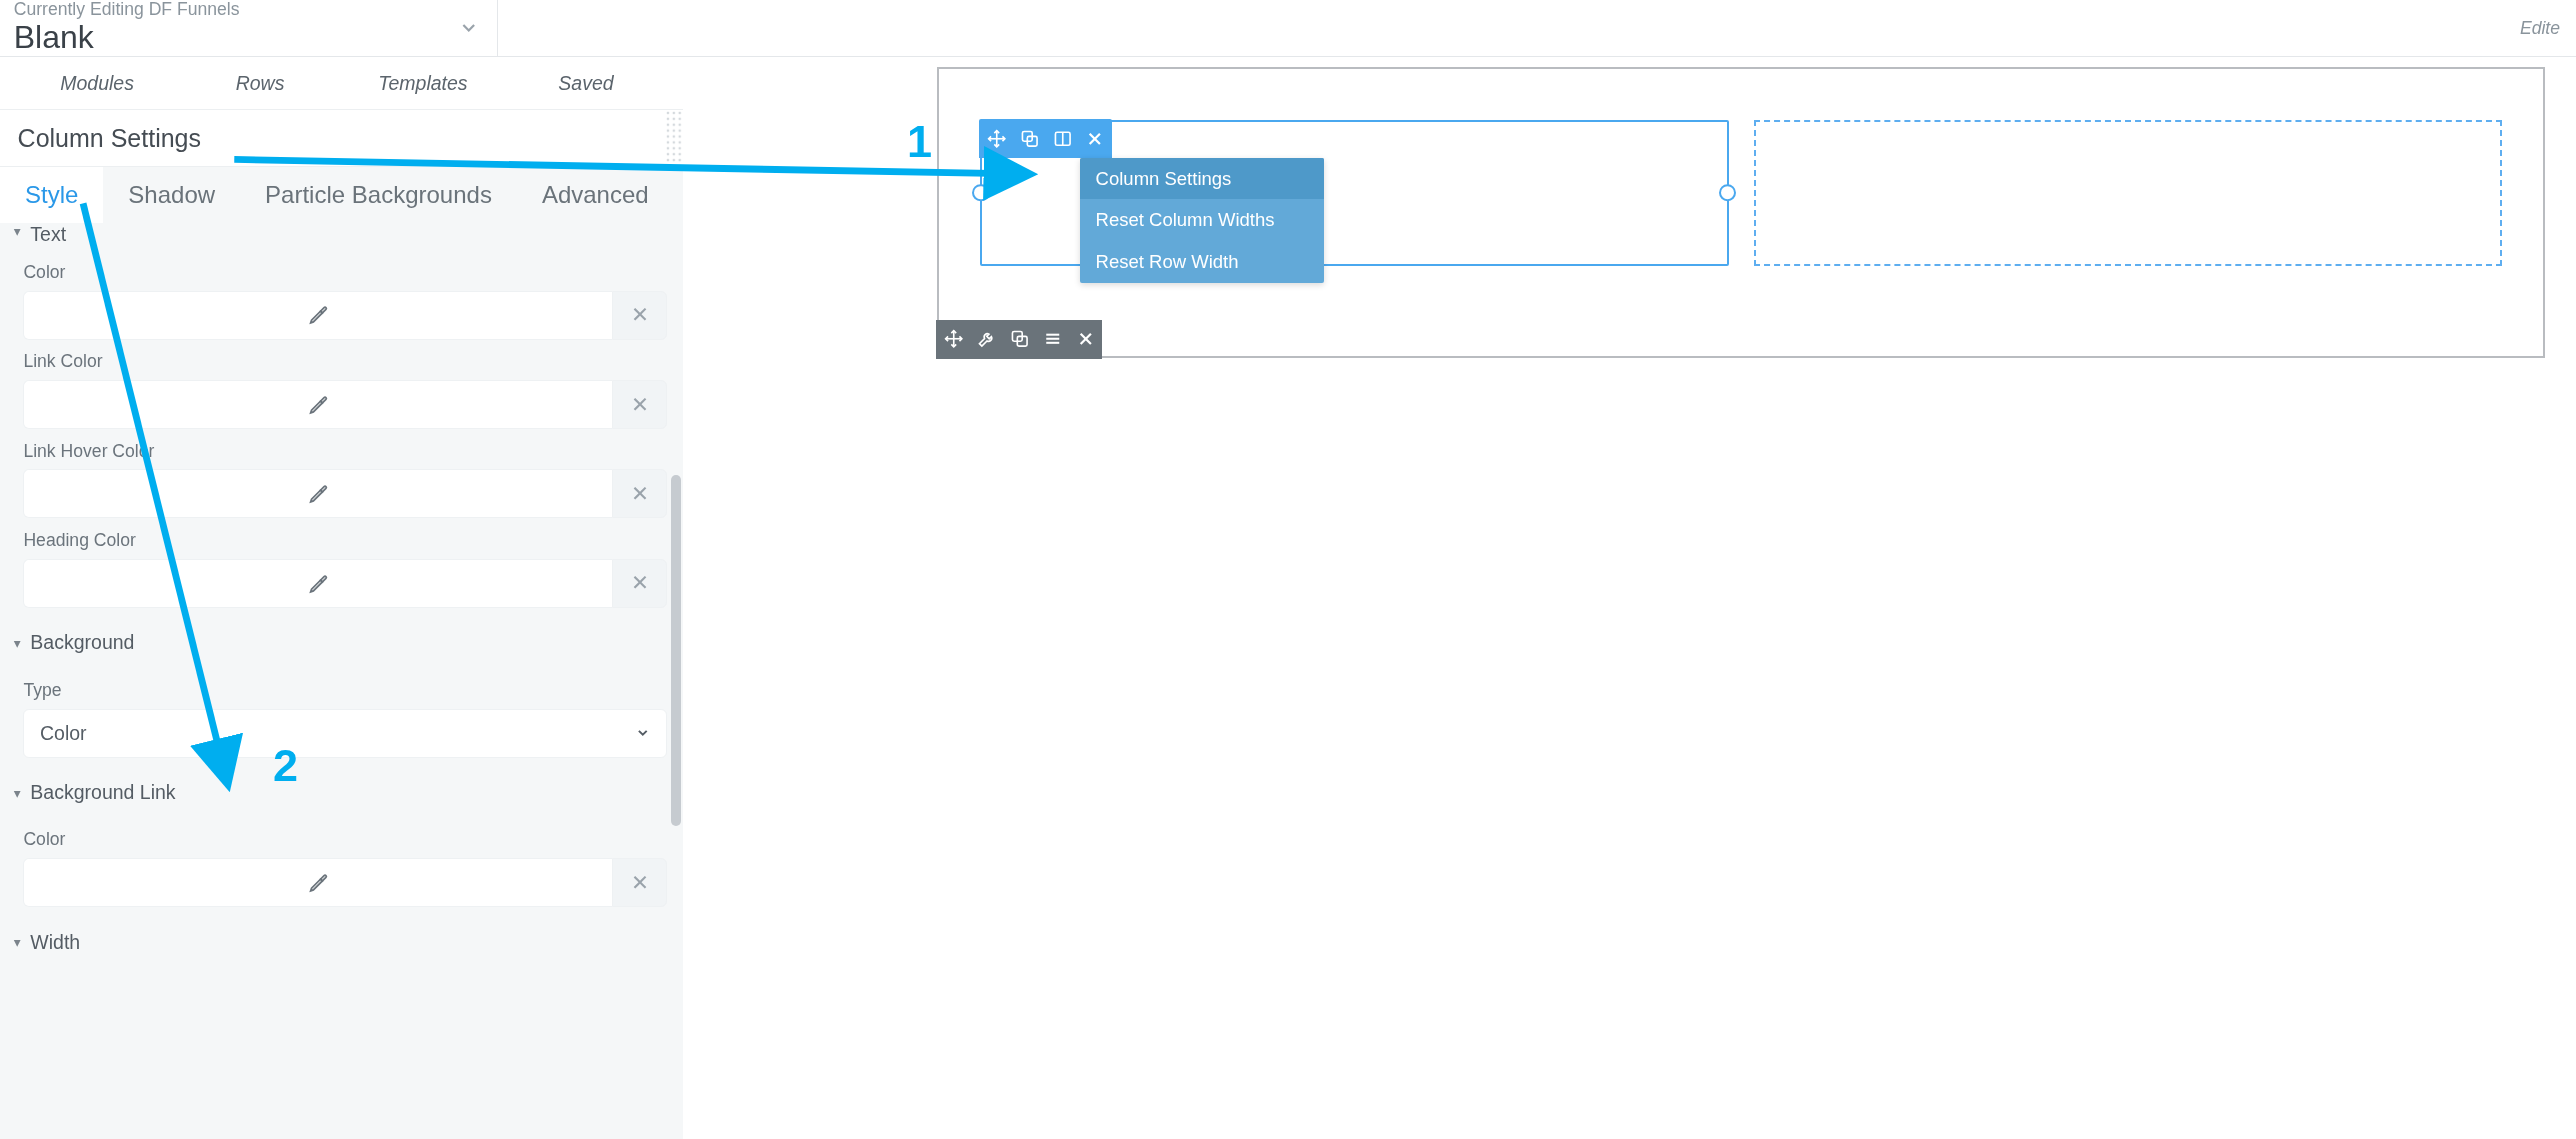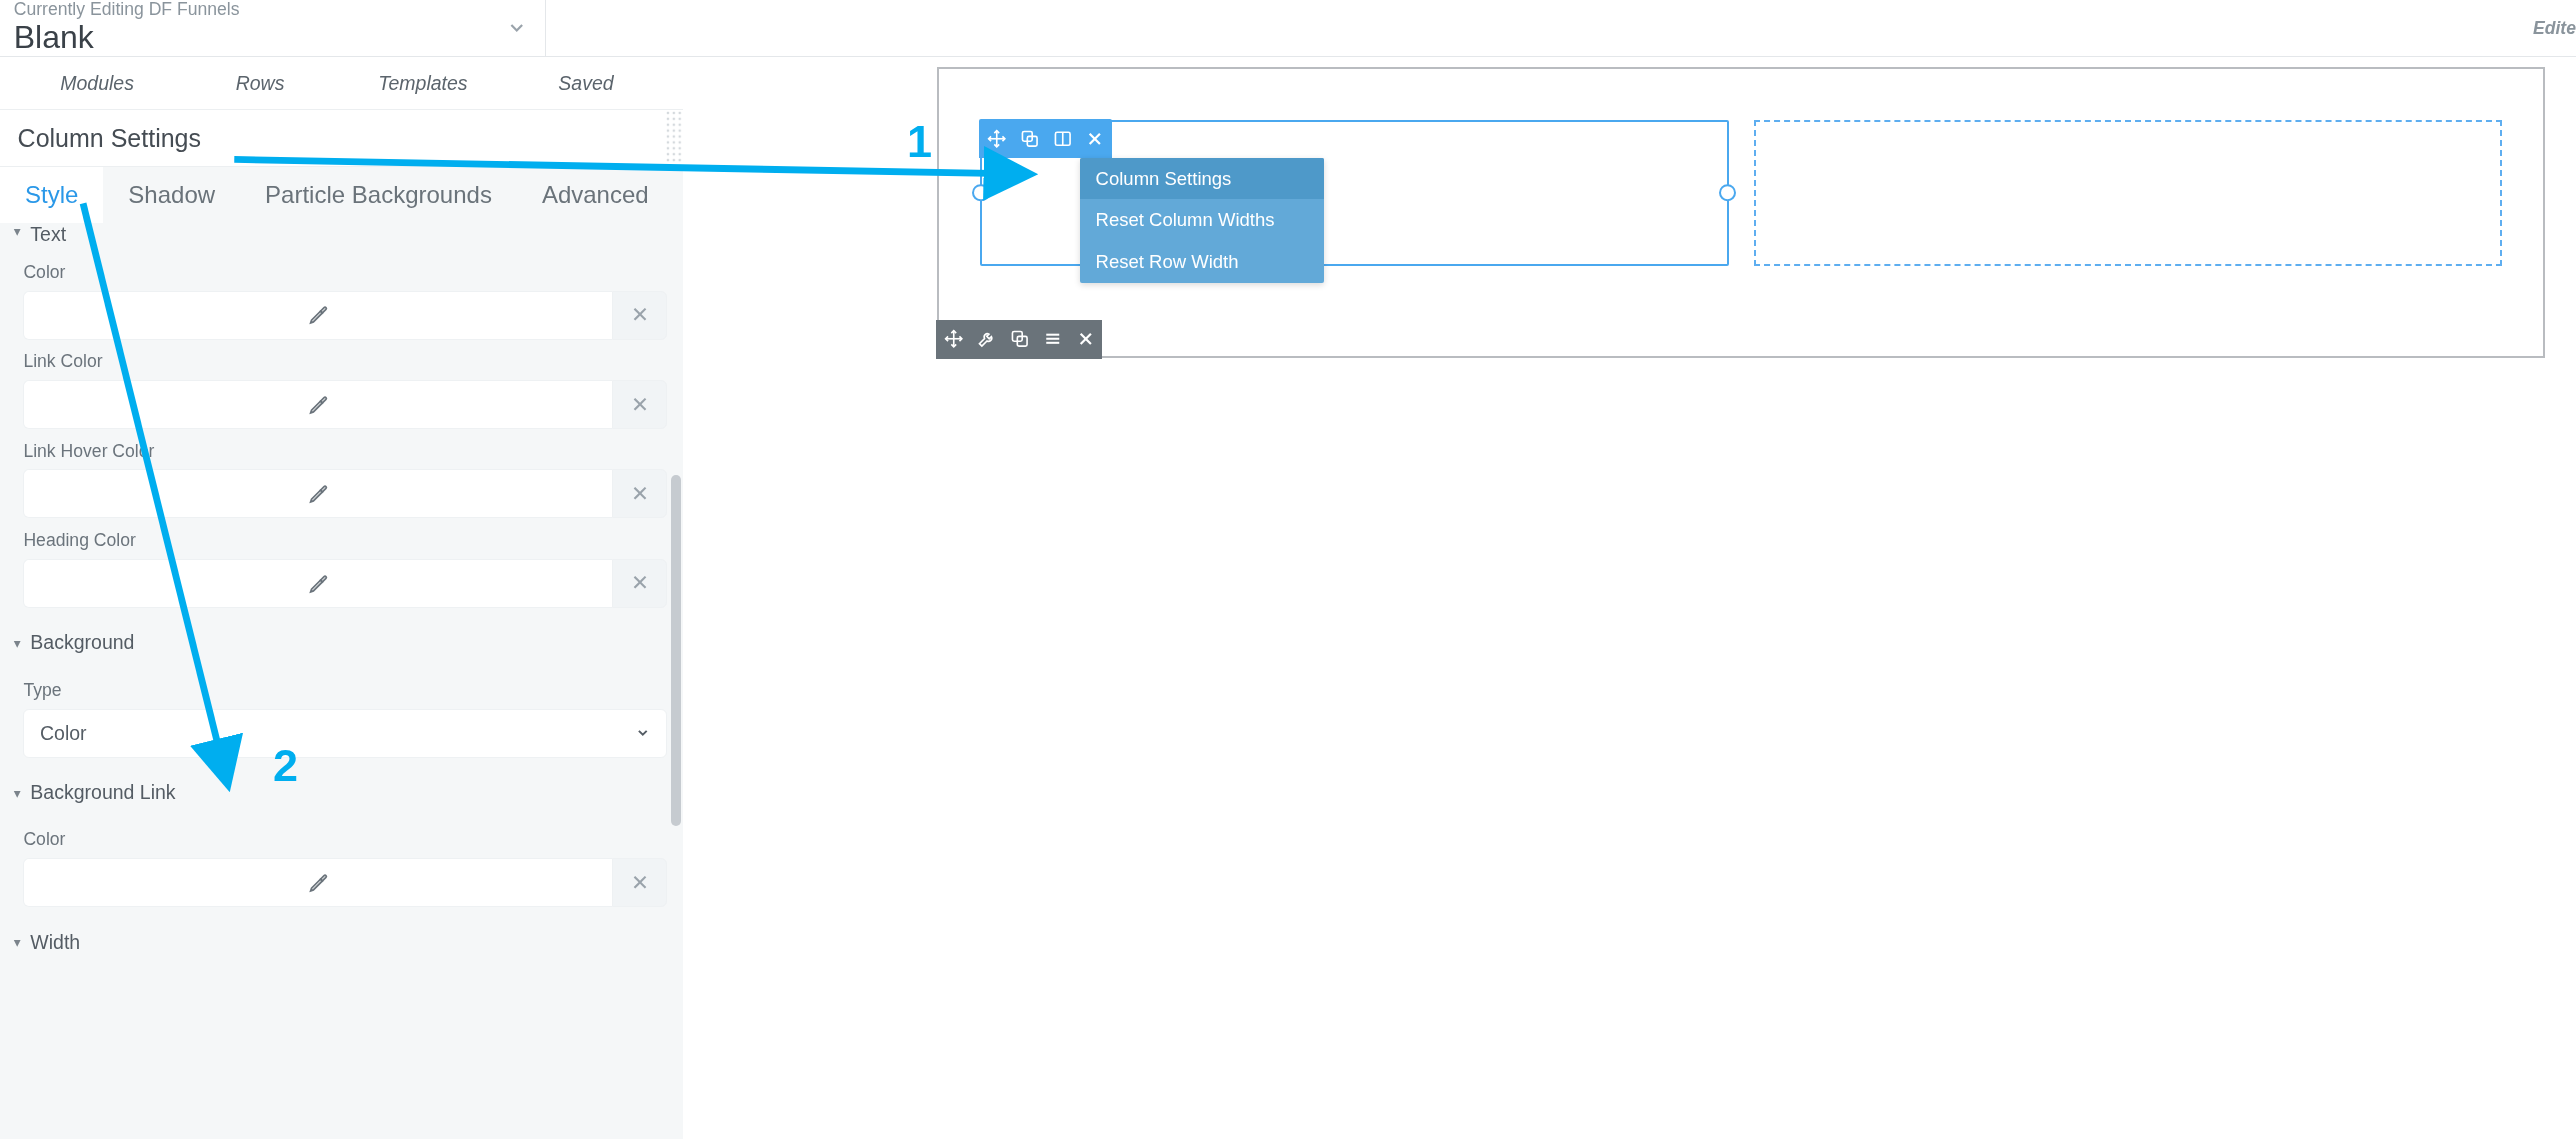--- a/index.html
+++ b/index.html
@@ -26,39 +26,38 @@
 
   
   .topbar {
     display: flex;
     align-items: stretch;
     height: 57px;
     border-bottom: 1px solid var(--border-light);
     width: 100%;
   }
   .topbar-left {
-    width: 546px;
+    width: 498px;
     display: flex;
     align-items: center;
     justify-content: space-between;
     padding: 5.9px 17.6px 5.9px 13.7px;
     border-right: 1px solid var(--border-light);
   }
   .topbar-left .titles { display: flex; flex-direction: column; }
   .topbar-left .pre   { font-size: 17.6px; color: #8a949c; line-height: 1.1; }
   .topbar-left .main  { font-size: 32px; color: #3a4148; line-height: 1.15; }
   .chevron-down { color: #9aa3ab; font-size: 21.5px; cursor: pointer; }
   .topbar-spacer { flex: 1; }
   .topbar-right {
     display: flex; align-items: center;
-    padding-right: 0;
+    padding-right: 16px;
     color: #8a949c;
     font-style: italic;
     font-size: 17.6px;
-    font-weight: bold;
   }
 
   
   .body {
     display: flex;
     height: calc(1140px - 57px);
     width: 100%;
     position: relative;
   }
 

